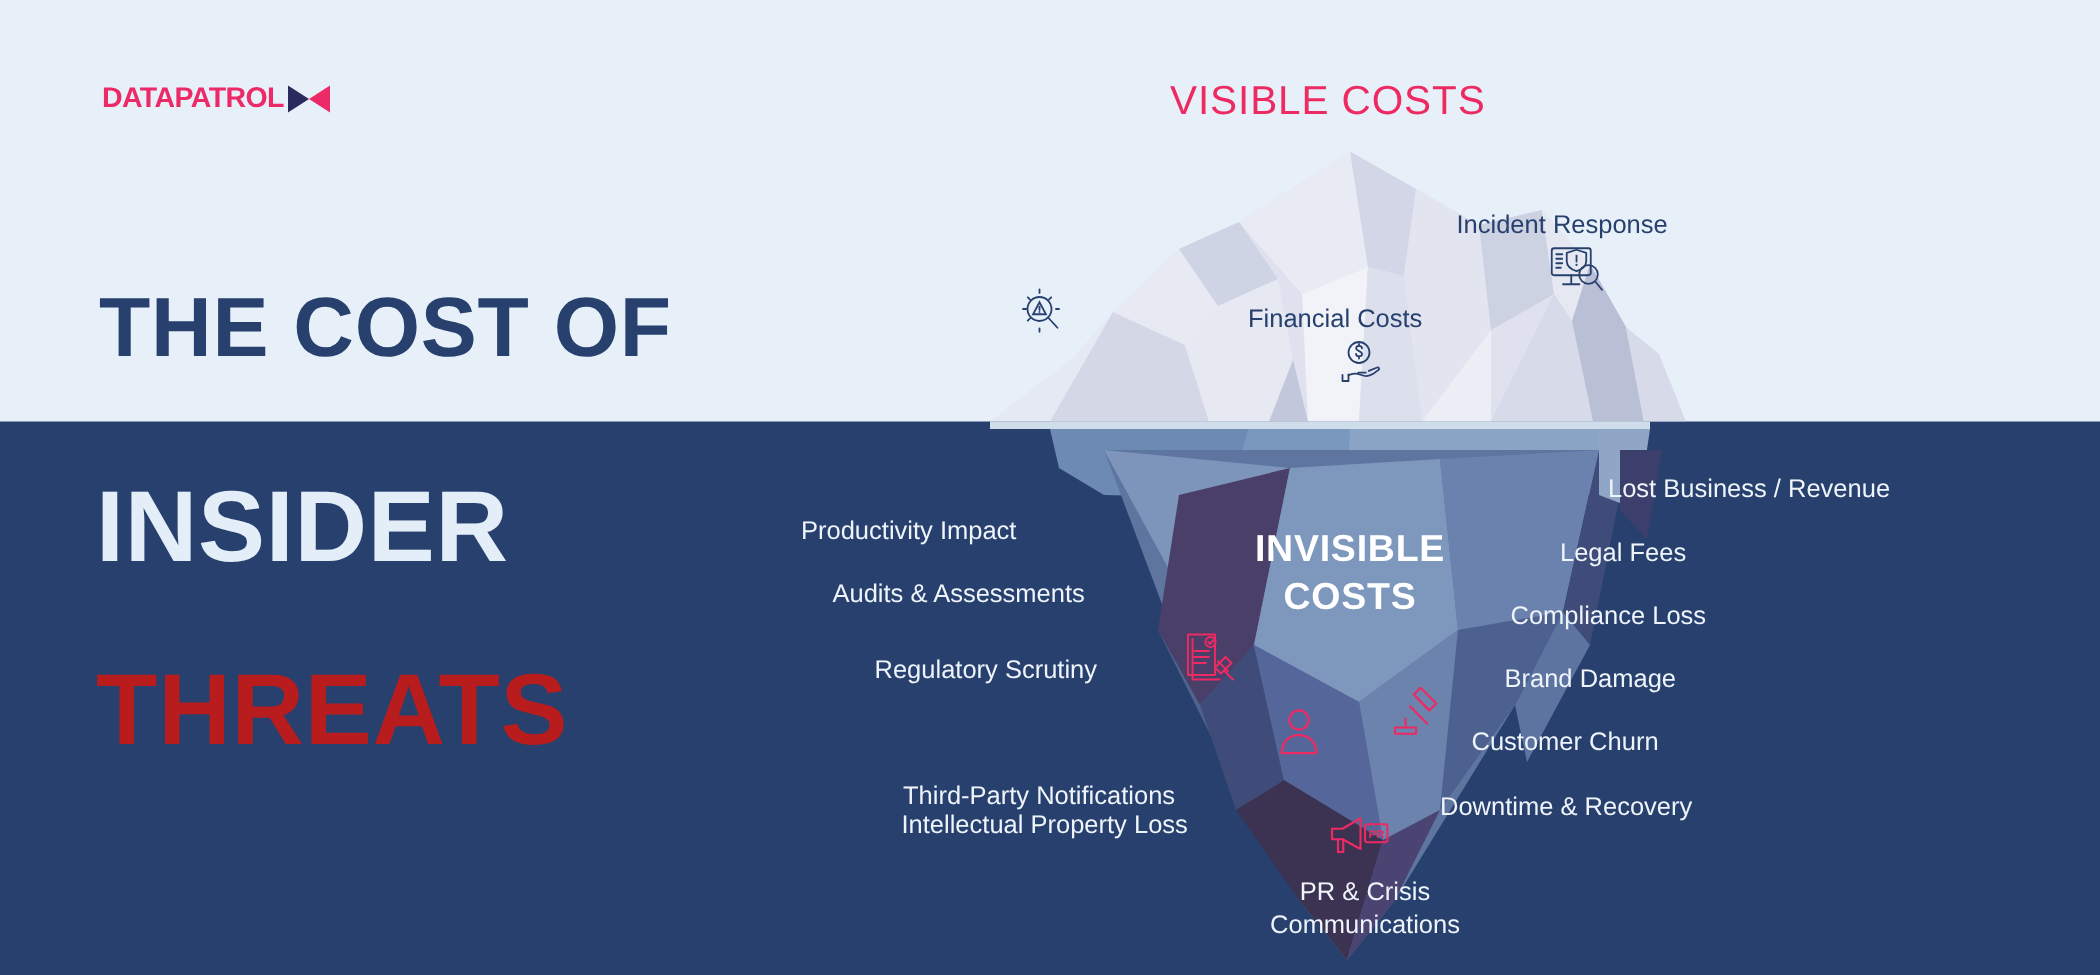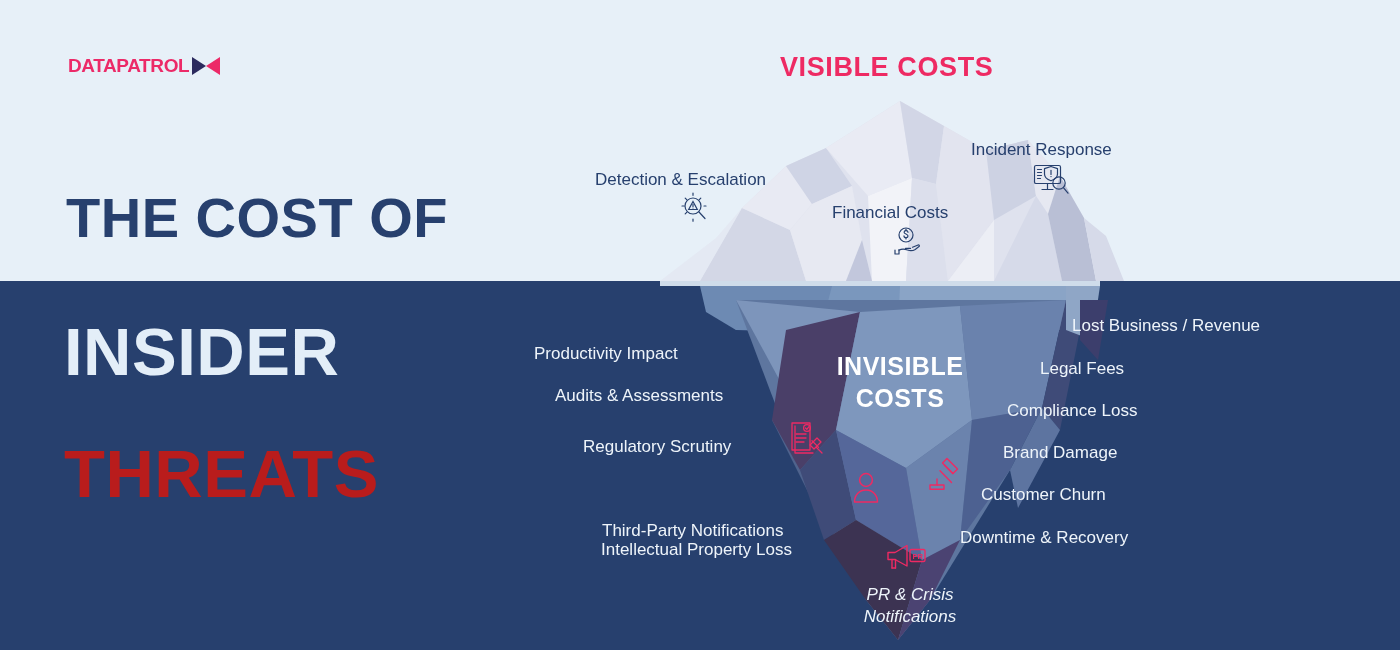--- a/index.html
+++ b/index.html
@@ -57,21 +57,21 @@
   }
   .head-line3 {
     position: absolute; left: 64px; top: 440px;
     font-size: 67px; font-weight: 800; letter-spacing: 0.5px;
     color: #b91c1c; line-height: 1;
   }
 
   
   #visible-costs {
     position: absolute; left: 780px; top: 52px;
-    font-size: 27px; font-weight: 700; letter-spacing: 0.6px;
+    font-size: 27px; font-weight: 400; letter-spacing: 0.6px;
     color: #ee2a63;
   }
   #invisible-costs {
     position: absolute; left: 822px; top: 350px;
     width: 156px; text-align: center;
     font-size: 25px; font-weight: 700; letter-spacing: 0.5px;
     color: #ffffff; line-height: 1.28;
   }
 
   
@@ -180,21 +180,20 @@
   <div class="head-line1">THE COST OF</div>
   <div class="head-line2">INSIDER</div>
   <div class="head-line3">THREATS</div>
 
   <div id="visible-costs">VISIBLE COSTS</div>
   <div id="invisible-costs">
     <span>INVISIBLE</span><br>
     <span>COSTS</span>
   </div>
 
-  <div class="lbl top" style="left:595px; top:169px;">Detection &amp; Escalation</div>
   <svg class="ico" style="left:678px; top:192px;" width="34" height="34" viewBox="0 0 34 34" fill="none" stroke="#27406e" stroke-width="1.2" stroke-linecap="round">
     <circle cx="15" cy="14" r="8"></circle>
     <path d="M15 9.5 L19.3 17.5 H10.7 Z"></path>
     <line x1="15" y1="12.4" x2="15" y2="14.6"></line>
     <circle cx="15" cy="16" r="0.6" fill="#27406e" stroke="none"></circle>
     <line x1="21" y1="20" x2="27" y2="26.5"></line>
     <line x1="15" y1="3.3" x2="15" y2="1"></line>
     <line x1="15" y1="27" x2="15" y2="29.2"></line>
     <line x1="6.2" y1="14" x2="4" y2="14"></line>
     <line x1="26" y1="14" x2="28" y2="14"></line>
@@ -236,23 +235,23 @@
   <div class="lbl deep" style="left:602px; top:488px;margin-top:32px;">Third-Party Notifications</div>
   <div class="lbl deep" style="left:601px; top:539px;">Intellectual Property Loss</div>
 
   <div class="lbl deep" style="left:1072px; top:315px;">Lost Business / Revenue</div>
   <div class="lbl deep" style="left:1040px; top:358px;">Legal Fees</div>
   <div class="lbl deep" style="left:1007px; top:400px;">Compliance Loss</div>
   <div class="lbl deep" style="left:1003px; top:442px;">Brand Damage</div>
   <div class="lbl deep" style="left:981px; top:484px;">Customer Churn</div>
   <div class="lbl deep" style="left:960px; top:527px;">Downtime &amp; Recovery</div>
 
-  <div class="lbl deep two" style="left:820px; top:584px; width:180px;font-style:italic;">
+  <div class="lbl deep two" style="left:820px; top:584px; width:180px;">
     <span>PR &amp; Crisis</span><br>
-    <span>Notifications</span>
+    <span>Communications</span>
   </div>
 
   <svg class="ico" style="left:788px; top:420px;" width="40" height="42" viewBox="0 0 40 42" fill="none" stroke="#ee2a63" stroke-width="1.3" stroke-linecap="round" stroke-linejoin="round">
     <path d="M4 3 L22 3 L22 30 L4 30 Z"></path>
     <path d="M7 6 L7 33 L25 33"></path>
     <line x1="8" y1="14" x2="18" y2="14"></line>
     <line x1="8" y1="18" x2="18" y2="18"></line>
     <line x1="8" y1="22" x2="16" y2="22"></line>
     <circle cx="19" cy="8" r="3.4"></circle>
     <path d="M17.5 8 L18.8 9.3 L20.8 6.8"></path>

